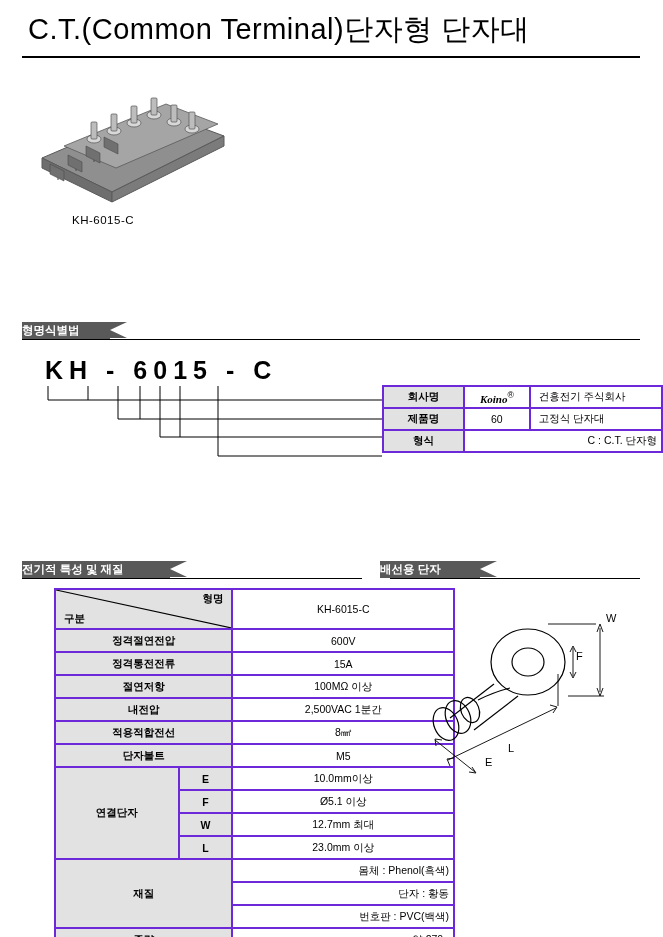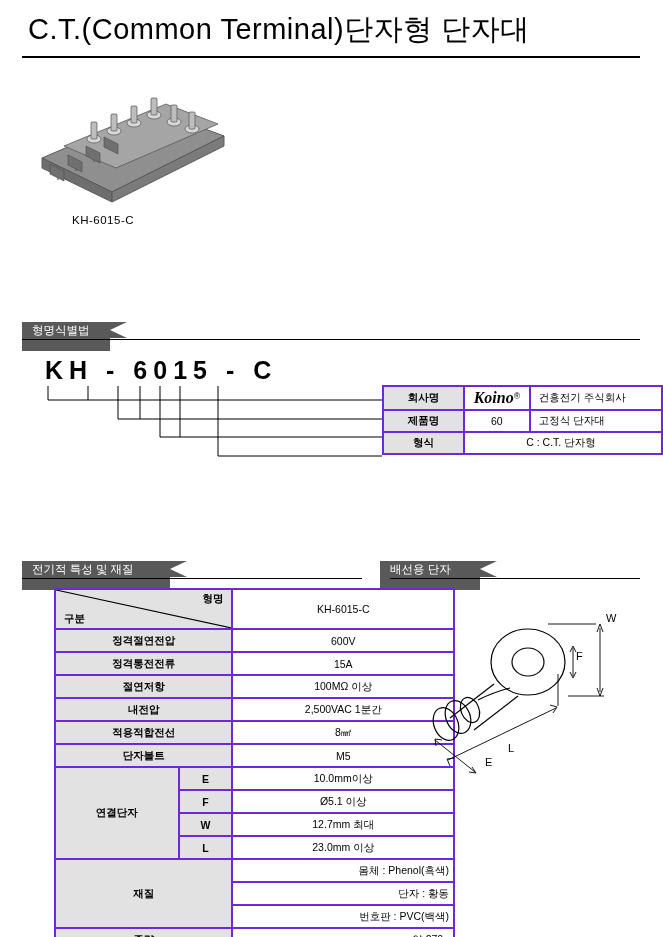--- a/index.html
+++ b/index.html
@@ -45,27 +45,26 @@
     position: absolute;
     left: 72px;
     top: 214px;
     font-size: 11.5px;
     letter-spacing: 0.5px;
   }
 
   
   .sec-bar {
     position: absolute;
-    height: 29px;
+    height: 17px;
     background: #595959;
     color: #ffffff;
     font-size: 11.5px;
-    font-weight: normal;
+    font-weight: bold;
     line-height: 17px;
-    padding-left: 10px;
     box-sizing: border-box;
   }
   .sec-bar .arrow {
     position: absolute;
     right: -17px;
     top: 0;
     width: 0;
     height: 0;
     border-top: 8.5px solid #595959;
     border-bottom: 8.5px solid #595959;
@@ -123,21 +122,21 @@
   .legend-table .mid { width: 56px; }
   .legend-table .desc {
     width: 120px;
     text-align: left;
     padding-left: 8px;
   }
   .koino {
     font-family: "Liberation Serif", serif;
     font-weight: bold;
     font-style: italic;
-    font-size: 16px;
+    font-size: 11px;
   }
 
   
   .spec-table {
     position: absolute;
     left: 22px;
     top: 588px;
     width: 401px;
     margin-left: 32px;
   }
@@ -274,21 +273,21 @@
     <td class="mid"><span class="koino">Koino</span><sup>®</sup></td>
     <td class="desc">건흥전기 주식회사</td>
   </tr>
   <tr>
     <td class="hdr">제품명</td>
     <td class="mid">60</td>
     <td class="desc">고정식 단자대</td>
   </tr>
   <tr>
     <td class="hdr">형식</td>
-    <td colspan="2" class="desc" style="text-align:center;padding-left:0;">C : C.T. 단자형</td>
+    <td colspan="2" class="desc" style="text-align:right;padding-left:0;">C : C.T. 단자형</td>
   </tr>
 </tbody>
   </table>
 
 <div class="sec-bar" style="left:22px; top:561px; width:148px;">
   <span>전기적 특성 및 재질</span>
   <span class="arrow"></span>
 </div>
 <div class="sec-underline" style="left:22px; top:578px; width:340px;"></div>
 

